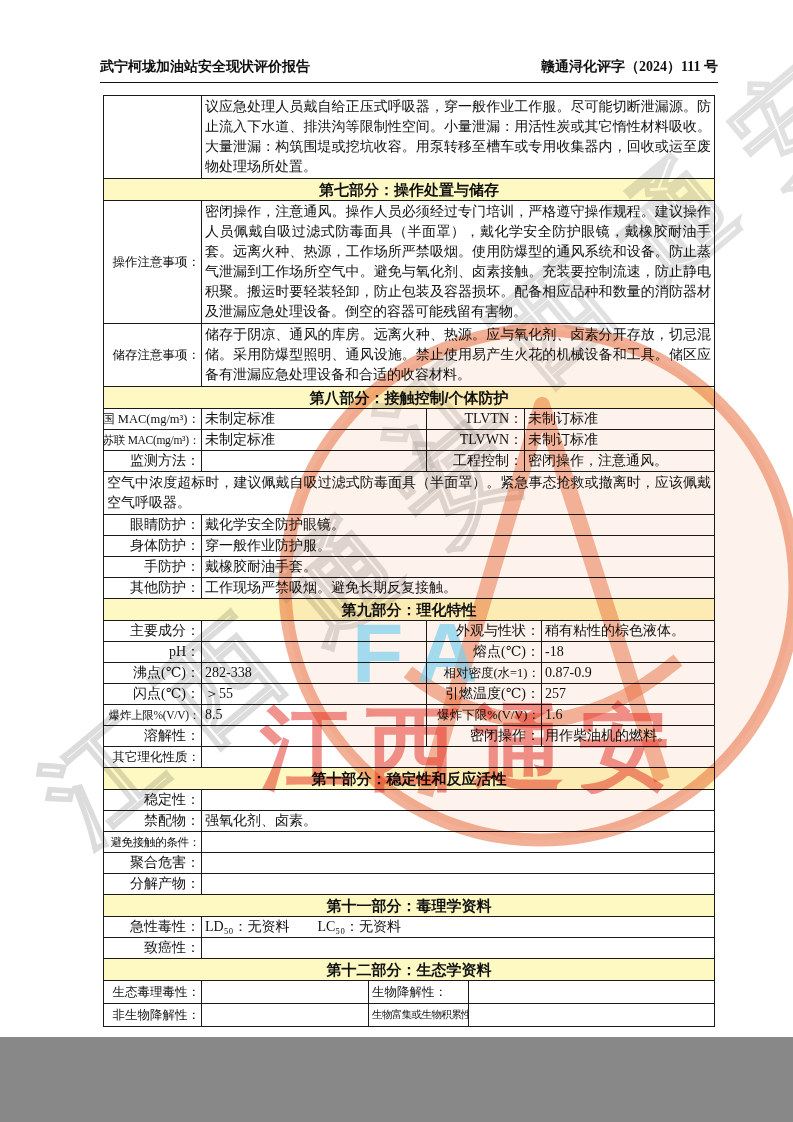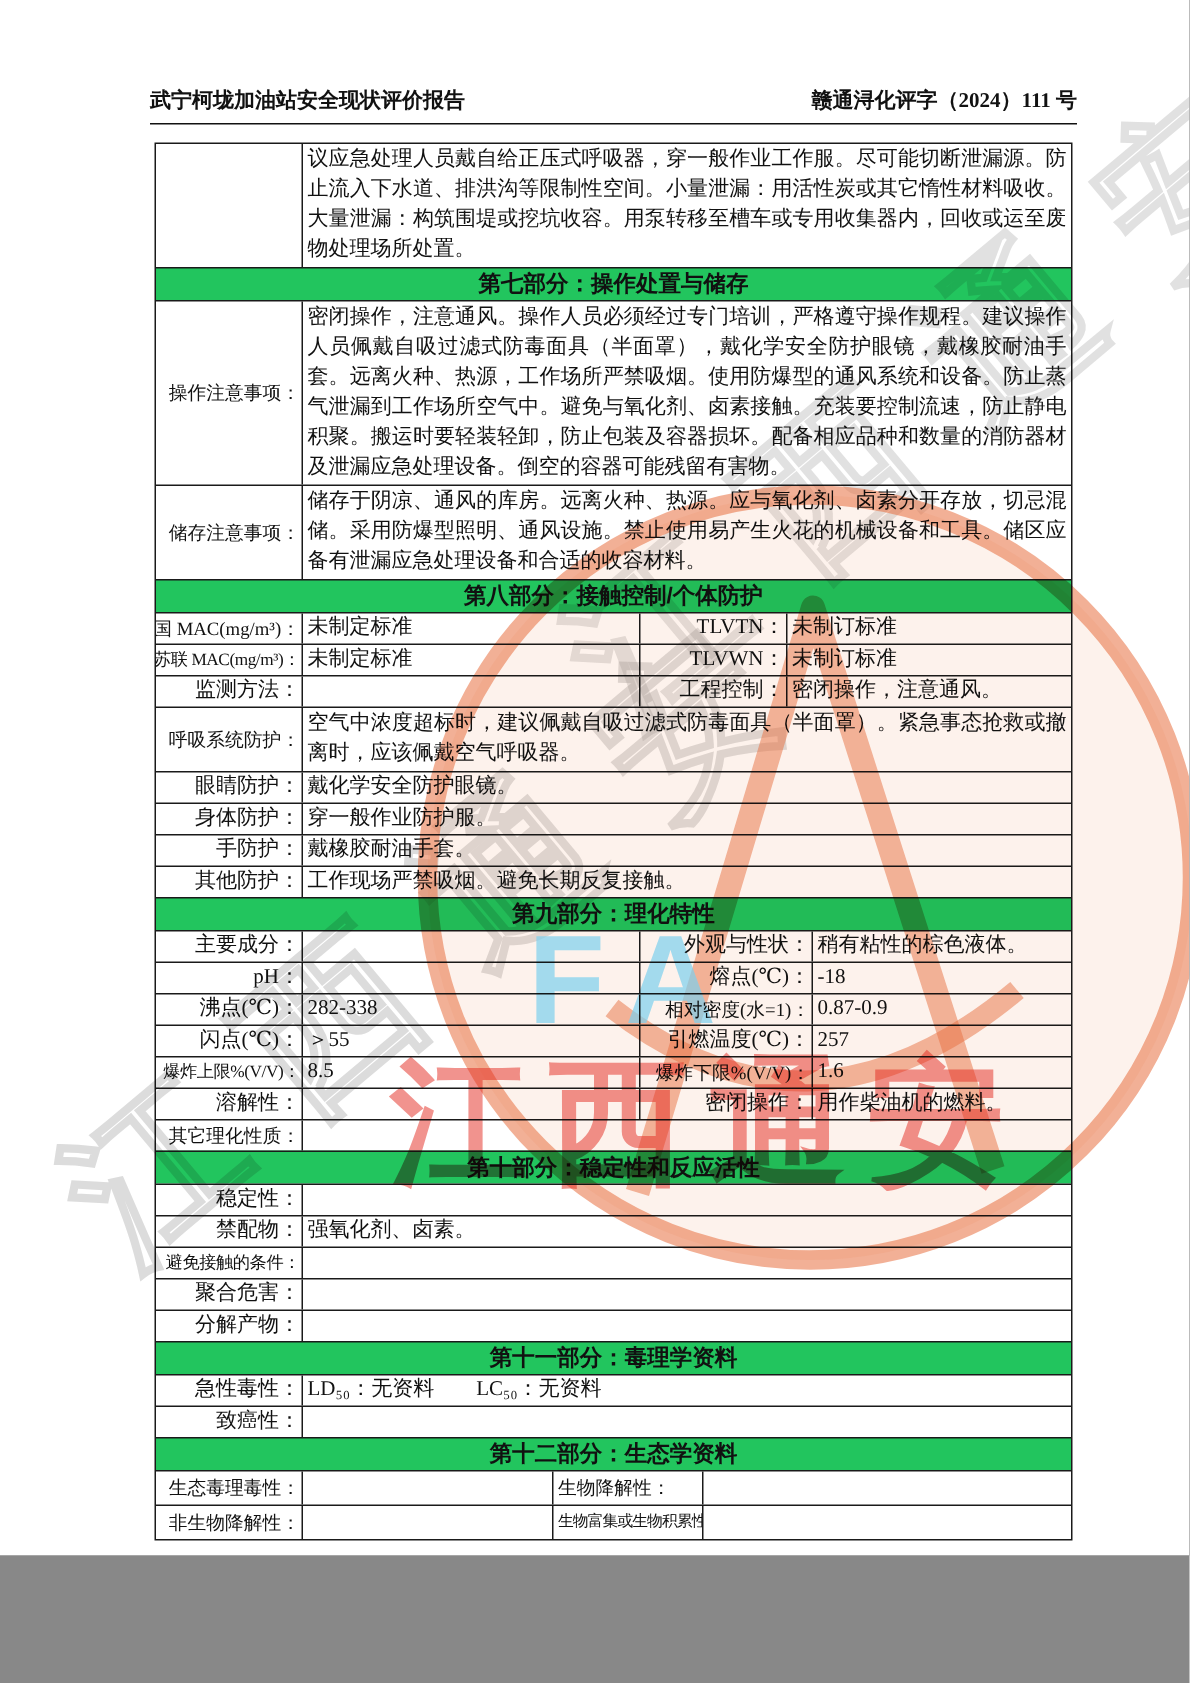--- a/index.html
+++ b/index.html
@@ -20,21 +20,21 @@
   .ml{padding:1px 3px;}
   .v1{flex:0 0 225px;}
   .lab2{flex:0 0 115px;display:flex;justify-content:flex-end;align-items:center;
         text-align:right;padding-right:1px;white-space:nowrap;overflow:hidden;}
   .s8 .lab2{flex:0 0 98px;padding-left:20px;}
   .v2{flex:1;}
   .eco .v1{flex:0 0 167px;}
   .eco .lab2{flex:0 0 100px;justify-content:flex-start;text-align:left;}
   .eco{min-height:22px;}
   .sec{display:block;text-align:center;font-family:"Liberation Sans","DejaVu Sans",sans-serif;
-       font-weight:bold;font-size:15px;background:#22c55e;line-height:21px;min-height:21px;}
+       font-weight:bold;font-size:15px;background:#fef9c3;line-height:21px;min-height:21px;}
   .sm{font-size:12.5px;}
   .xxs{font-size:11.5px;letter-spacing:-0.3px;}
   .t10{font-size:10.5px;letter-spacing:-0.6px;}
   .pgnum{position:absolute;top:1042px;left:0;width:100%;text-align:center;font-size:13px;margin-left:44px;}
   .wm{position:absolute;top:0;left:0;pointer-events:none;mix-blend-mode:multiply;}
 </style>
 </head>
 <body>
 
 <div class="page">
@@ -77,21 +77,20 @@
       <div class="c v2">未制订标准</div>
     </div>
     <div class="row s8">
       <div class="c lab">监测方法：</div>
       <div class="c v1"></div>
       <div class="c lab2">工程控制：</div>
       <div class="c v2">密闭操作，注意通风。</div>
     </div>
 
     <div class="row">
-      <div class="c lab sm">呼吸系统防护：</div>
       <div class="c val ml">空气中浓度超标时，建议佩戴自吸过滤式防毒面具（半面罩）。紧急事态抢救或撤离时，应该佩戴空气呼吸器。</div>
     </div>
     <div class="row">
       <div class="c lab">眼睛防护：</div>
       <div class="c val">戴化学安全防护眼镜。</div>
     </div>
     <div class="row">
       <div class="c lab">身体防护：</div>
       <div class="c val">穿一般作业防护服。</div>
     </div>

